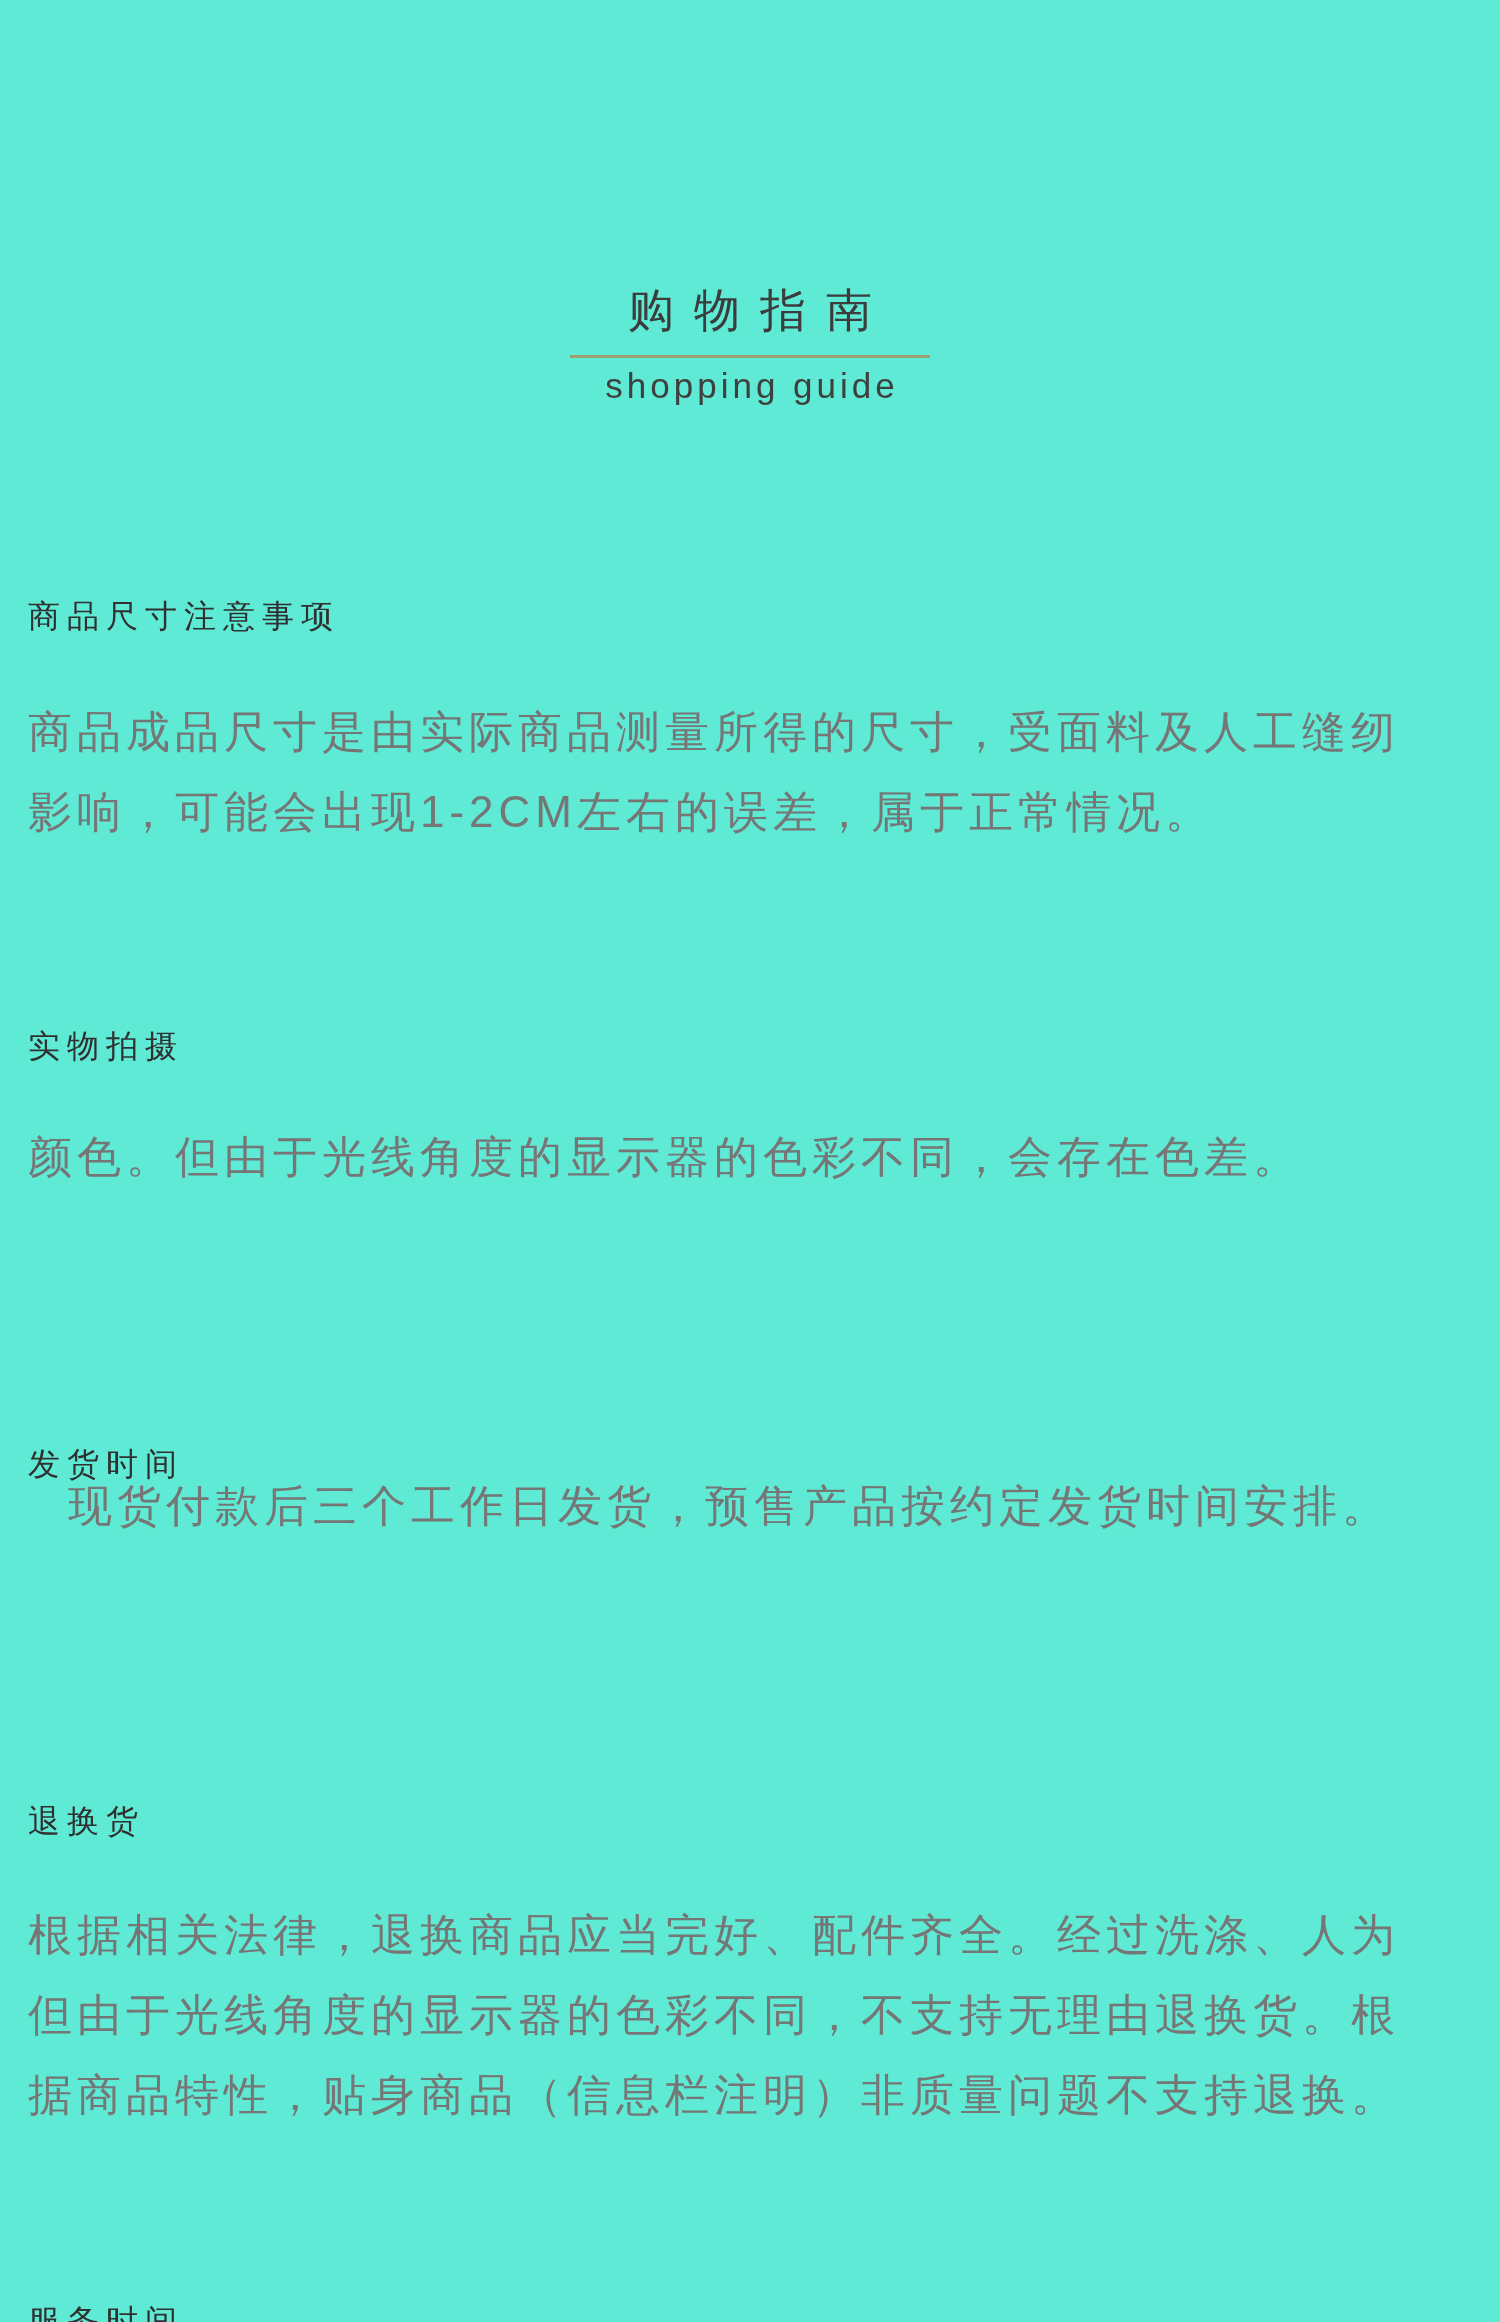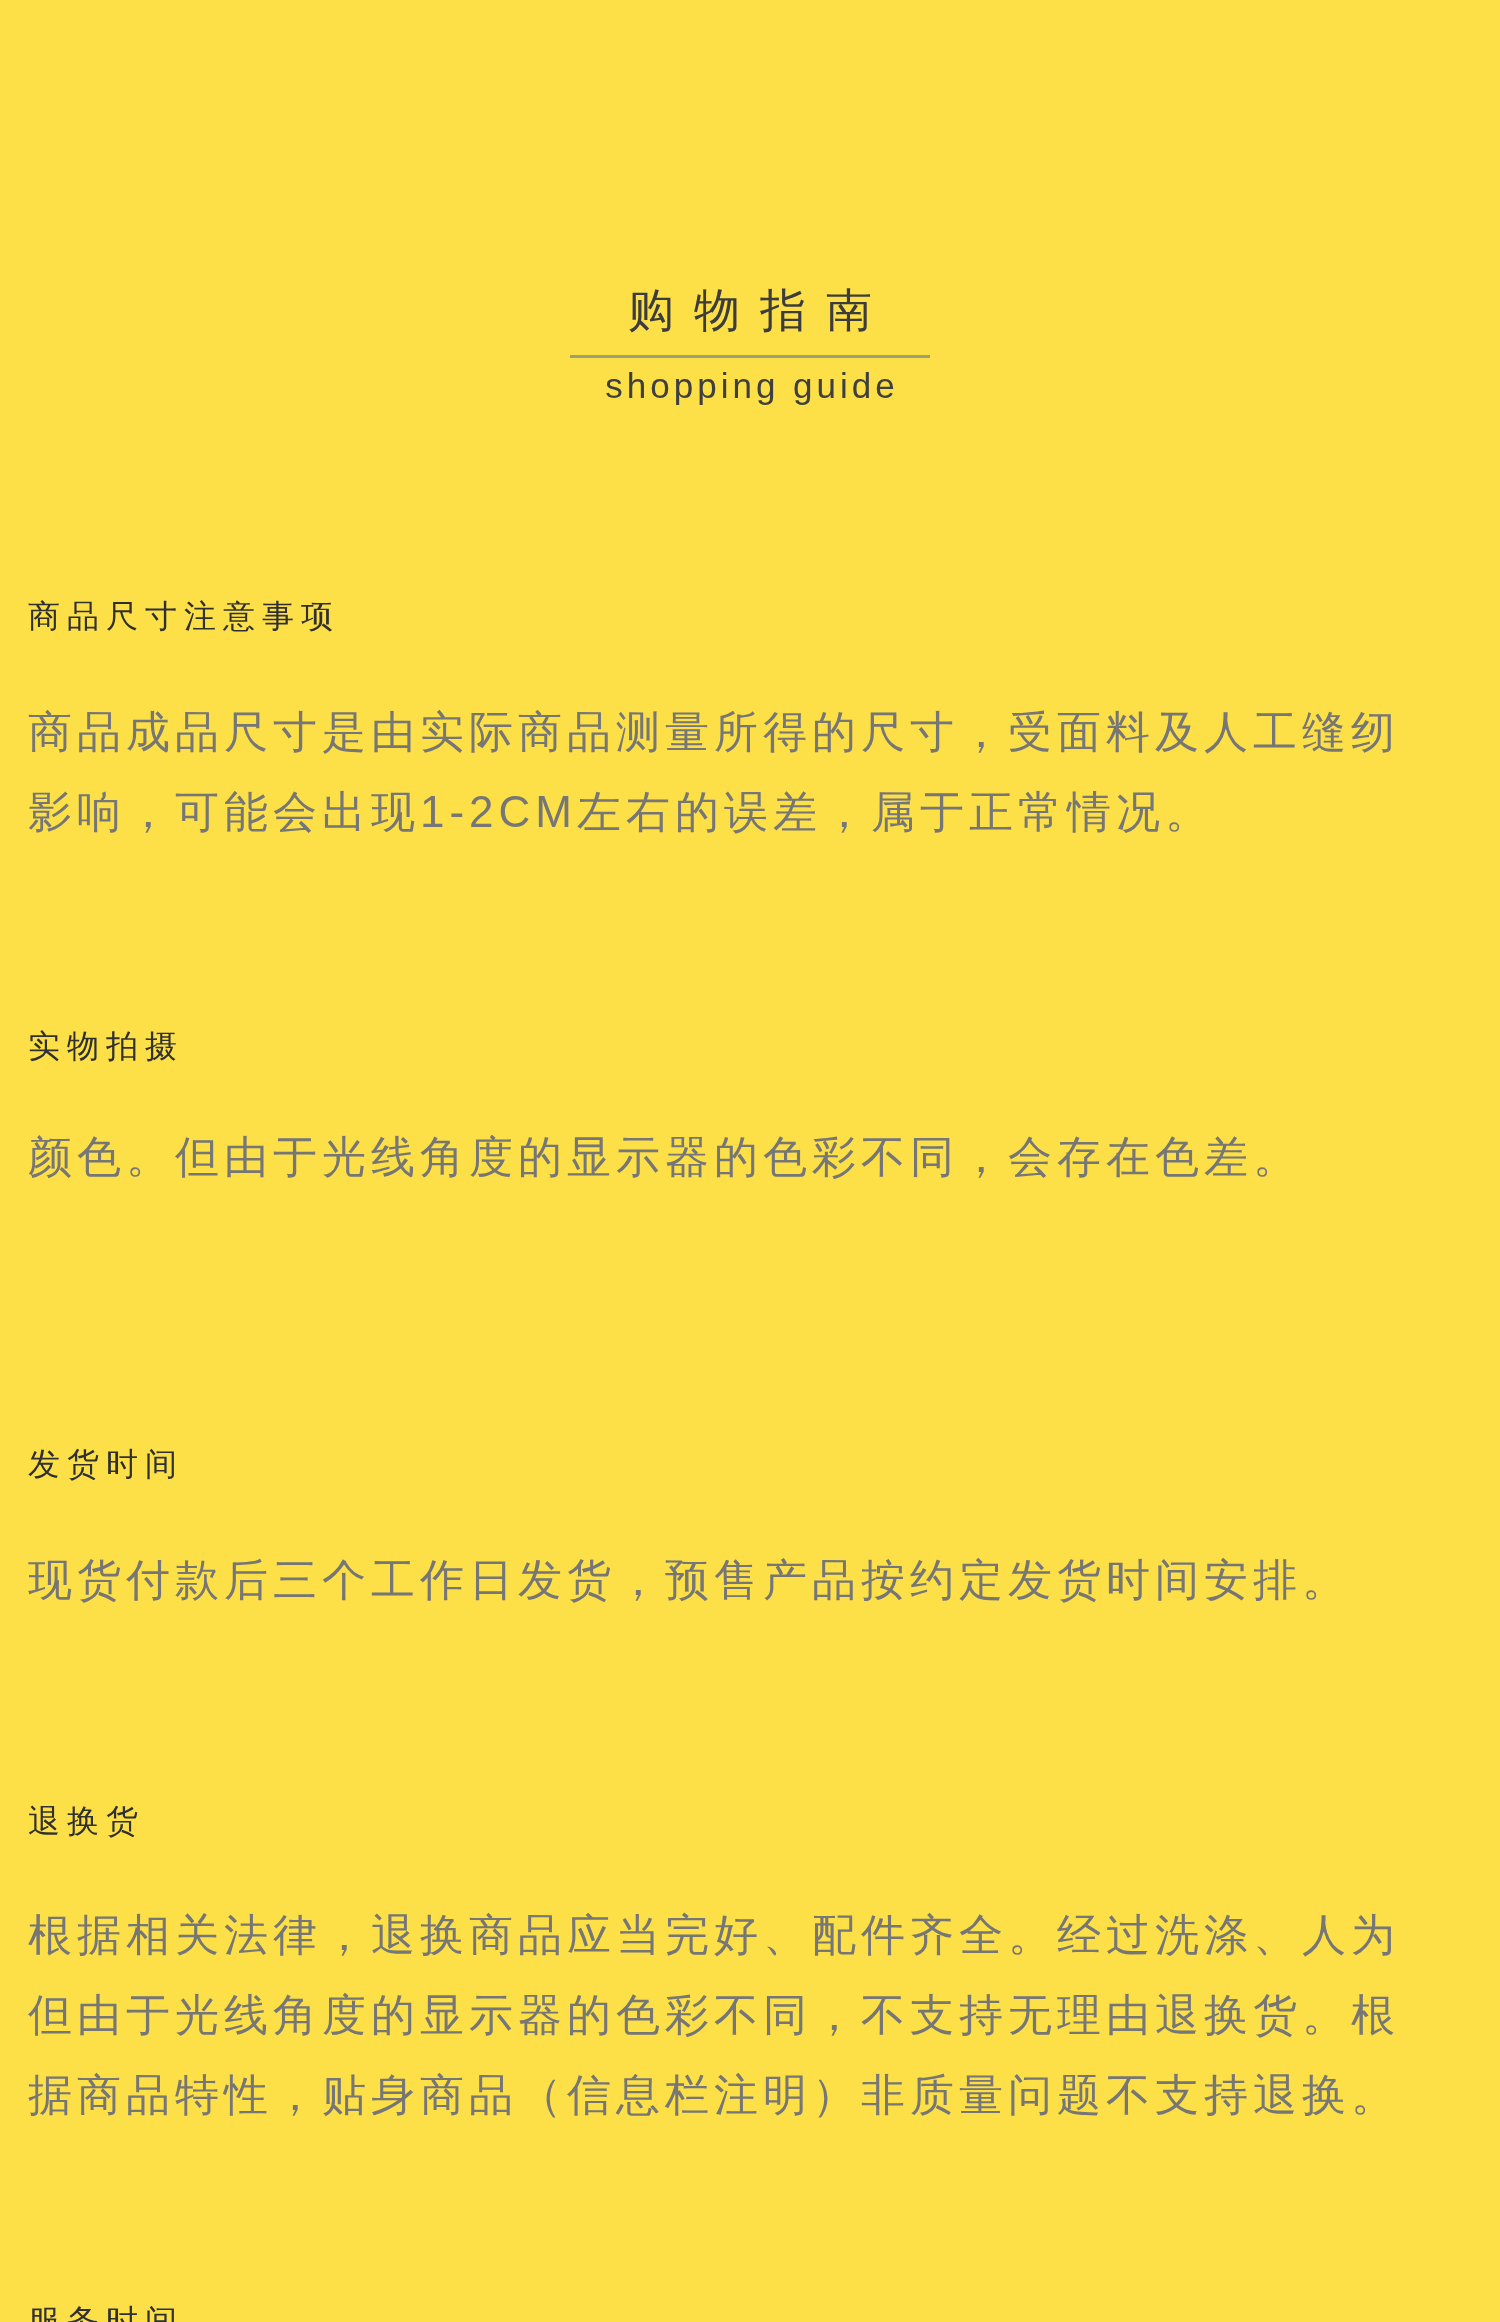--- a/index.html
+++ b/index.html
@@ -4,21 +4,21 @@
 <style>
   html, body {
     margin: 0;
     padding: 0;
     background: #ffffff;
   }
   .page {
     position: relative;
     width: 1500px;
     height: 2322px;
-    background: #fde047;
+    background: #5eead4;
     overflow: hidden;
     font-family: "Liberation Sans", "DejaVu Sans", sans-serif;
   }
   
   .page-title {
     position: absolute;
     top: 287px;
     left: 0;
     width: 100%;
     text-align: center;
@@ -71,21 +71,21 @@
     font-weight: 400;
   }
   .sec-para .line {
     white-space: nowrap;
   }
   .h1 { top: 600px; }
   .p1 { top: 692px; }
   .h2 { top: 1030px; text-align: right; }
   .p2 { top: 1117px; }
   .h3 { top: 1448px; }
-  .p3 { top: 1540px; }
+  .p3 { top: 1466px; margin-left: 40px; }
   .h4 { top: 1805px; }
   .p4 { top: 1895px; }
   .h5 { top: 2305px; }
 </style>
 </head>
 <body>
 
 <div class="page">
 
   <div class="page-title">购物指南</div>

